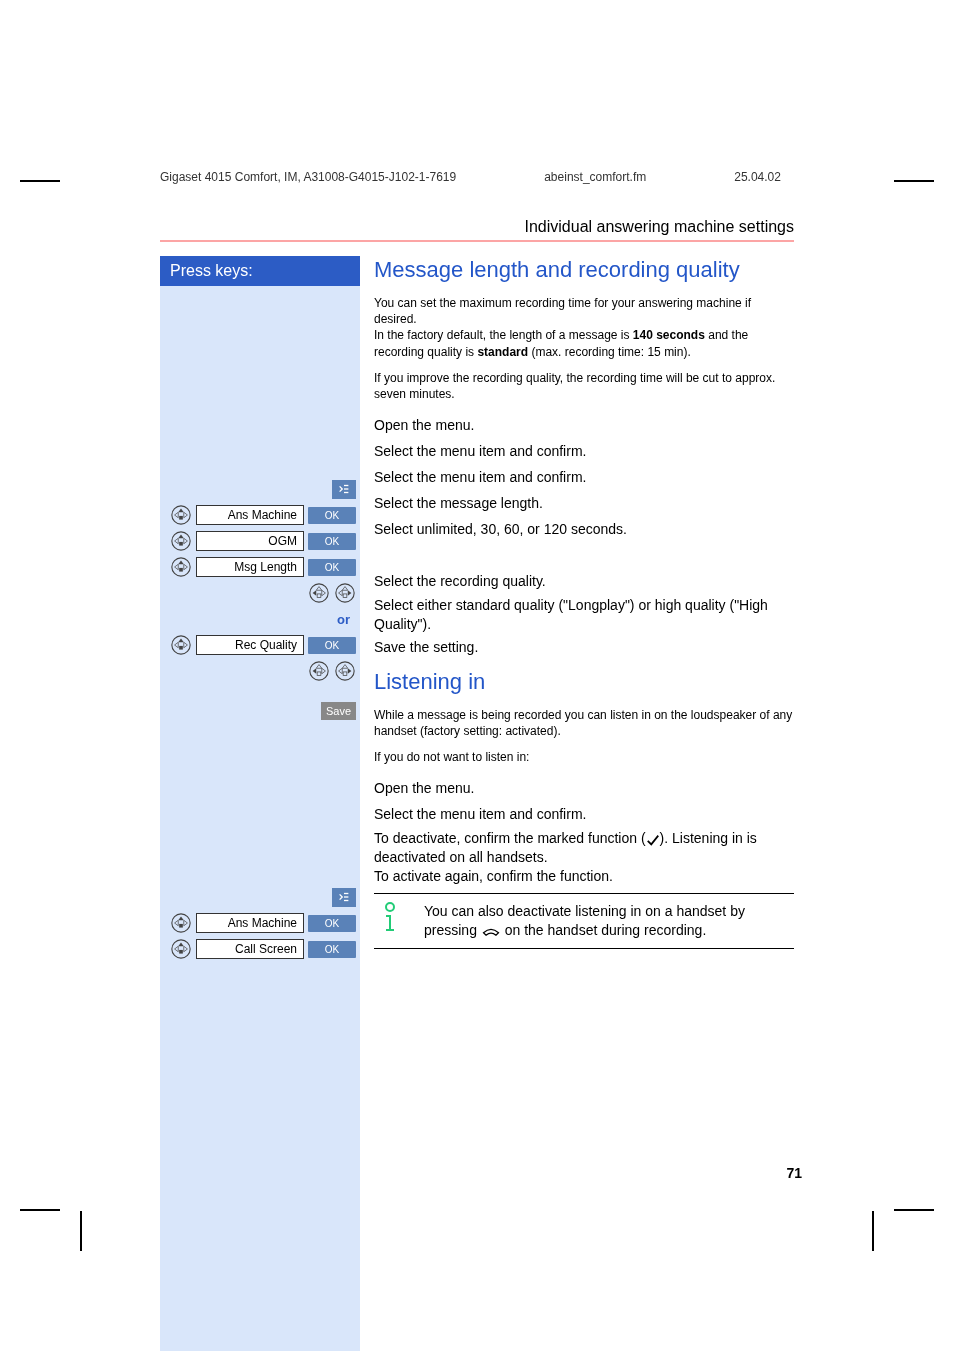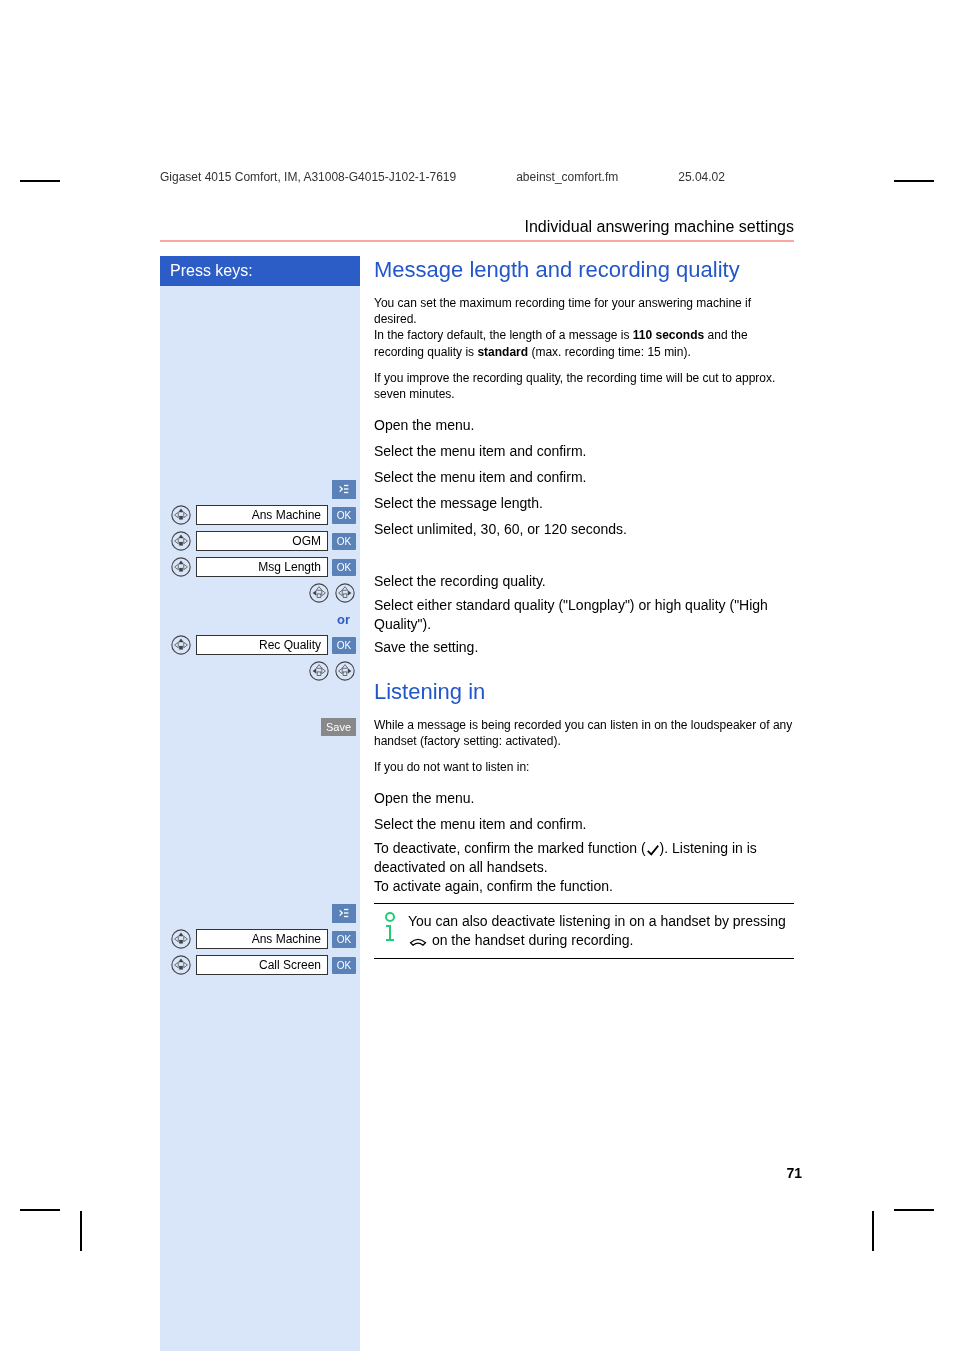--- a/index.html
+++ b/index.html
@@ -5,42 +5,42 @@
   * { box-sizing: border-box; margin: 0; padding: 0; }
   body { font-family: Arial, Helvetica, sans-serif; background: #fff; width: 954px; height: 1351px; position: relative; }
   .page { position: relative; width: 954px; height: 1351px; padding: 170px 100px 0 100px; }
   .crop-mark { position: absolute; background: #000; }
   .cm-top-left-h { top: 180px; left: 20px; width: 40px; height: 2px; }
   .cm-top-right-h { top: 180px; right: 20px; width: 40px; height: 2px; }
   .cm-bot-left-h { bottom: 140px; left: 20px; width: 40px; height: 2px; }
   .cm-bot-left-v { bottom: 100px; left: 80px; width: 2px; height: 40px; }
   .cm-bot-right-h { bottom: 140px; right: 20px; width: 40px; height: 2px; }
   .cm-bot-right-v { bottom: 100px; right: 80px; width: 2px; height: 40px; }
-  .header-line { display: flex; gap: 60px; font-size: 12px; color: #333; padding: 0 60px; }
+  .header-line { display: flex; gap: 88px; font-size: 12px; color: #333; padding: 0 60px; }
   .section-title-row { margin-top: 34px; padding: 0 60px; }
   .section-title { text-align: right; font-size: 16px; color: #000; padding-bottom: 4px; border-bottom: 2px solid #fca5a5; }
   .content { display: flex; margin-top: 14px; padding: 0 60px; }
   .left-col { width: 200px; background: #d9e6fa; padding-bottom: 400px; }
   .press-keys { background: #2c5cc5; color: #fff; font-size: 16px; padding: 6px 10px; }
   .step-row { display: flex; align-items: center; justify-content: flex-end; padding: 2px 4px 2px 10px; min-height: 26px; gap: 4px; }
   .step-row.top-gap { margin-top: 190px; }
   .step-row.mid-gap { margin-top: 160px; }
   .nav-icon { width: 22px; height: 22px; flex: 0 0 22px; }
   .menu-label-box { border: 1px solid #333; background: #fff; font-size: 12px; padding: 2px 6px; flex: 1; text-align: right; }
-  .ok-btn { background: #5a82b8; color: #fff; font-size: 10px; padding: 3px 4px; border-radius: 1px; width: 24px; text-align: center; }
+  .ok-btn { background: #5a82b8; color: #fff; font-size: 10px; padding: 3px 4px; border-radius: 1px; width: 48px; text-align: center; }
   .menu-icon-box { background: #5a82b8; color: #fff; width: 24px; height: 19px; display: flex; align-items: center; justify-content: center; font-size: 12px; }
   .or-text { color: #2c5cc5; font-weight: bold; font-size: 13px; margin-right: 6px; }
   .save-btn { background: #888; color: #fff; font-size: 11px; padding: 3px 5px; }
   .spacer { flex: 1; }
   .right-col { flex: 1; padding-left: 14px; }
   .h2 { color: #2356c8; font-size: 22px; font-weight: normal; margin-bottom: 12px; margin-top: 1px; }
   .para { font-size: 12px; color: #000; line-height: 1.35; margin-bottom: 10px; }
   .desc-line { font-size: 14px; color: #000; line-height: 1.35; min-height: 26px; display: flex; align-items: center; margin-bottom: 0px; padding: 1px 0; }
   .desc-line.multi { align-items: flex-start; padding-top: 2px; }
-  .info-box { border-top: 1px solid #000; border-bottom: 1px solid #000; padding: 8px 4px; margin-top: 6px; display: flex; gap: 6px; align-items: flex-start; }
+  .info-box { border-top: 1px solid #000; border-bottom: 1px solid #000; padding: 8px 4px; margin-top: 6px; display: flex; gap: 22px; align-items: flex-start; }
   .info-icon { width: 24px; height: 30px; flex: 0 0 24px; }
   .info-text { font-size: 14px; line-height: 1.35; }
   .page-num { position: absolute; bottom: 170px; right: 152px; font-size: 14px; font-weight: bold; }
   .inline-icon { display: inline-block; vertical-align: middle; }
 </style>
 </head>
 <body>
 
 <div class="page">
 
@@ -160,21 +160,21 @@
           </svg>
         <svg class="nav-icon" viewBox="0 0 24 24">
             <circle cx="12" cy="12" r="10" fill="none" stroke="#444" stroke-width="1.2"></circle>
             <path d="M19 12 L15 9 L15 15 Z" fill="#444"></path>
             <path d="M12 5 L9 9 L15 9 Z" fill="none" stroke="#444" stroke-width="0.8"></path>
             <rect x="10" y="13" width="4" height="4" fill="none" stroke="#444" stroke-width="0.8"></rect>
             <path d="M5 12 L9 9 L9 15 Z" fill="none" stroke="#444" stroke-width="0.8"></path>
           </svg>
       </div>
 
-      <div class="step-row" style="margin-top:30px">
+      <div class="step-row" style="margin-top:14px">
         <span class="spacer"></span>
         <span class="save-btn">Save</span>
       </div>
 
       <div class="step-row mid-gap">
         <span class="spacer"></span>
         <span class="menu-icon-box">
           <svg viewBox="0 0 16 16" width="14" height="14">
               <path d="M3 5 L6 8 L3 11" stroke="#fff" stroke-width="1.5" fill="none"></path>
               <line x1="8" y1="4" x2="13" y2="4" stroke="#fff" stroke-width="1.5"></line>
@@ -206,35 +206,35 @@
           </svg>
         <span class="menu-label-box">Call Screen</span>
         <span class="ok-btn">OK</span>
       </div>
     </div>
 
     <div class="right-col">
       <h2 class="h2">Message length and recording quality</h2>
       <p class="para">
         <span>You can set the maximum recording time for your answering machine if desired.</span><br>
-        <span>In the factory default, the length of a message is </span><b>110 seconds</b><span> and the recording quality is </span><b>standard</b><span> (max. recording time: 15 min).</span>
+        <span>In the factory default, the length of a message is </span><b>140 seconds</b><span> and the recording quality is </span><b>standard</b><span> (max. recording time: 15 min).</span>
       </p>
       <p class="para">If you improve the recording quality, the recording time will be cut to approx. seven minutes.</p>
 
       <div class="desc-line">Open the menu.</div>
       <div class="desc-line">Select the menu item and confirm.</div>
       <div class="desc-line">Select the menu item and confirm.</div>
       <div class="desc-line">Select the message length.</div>
       <div class="desc-line">Select unlimited, 30, 60, or 120 seconds.</div>
       <div class="desc-line">&nbsp;</div>
       <div class="desc-line">Select the recording quality.</div>
       <div class="desc-line multi" style="min-height:40px">Select either standard quality ("Longplay") or high quality ("High Quality").</div>
       <div class="desc-line">Save the setting.</div>
 
-      <h2 class="h2" style="margin-top:18px">Listening in</h2>
+      <h2 class="h2" style="margin-top:8px">Listening in</h2>
       <p class="para">While a message is being recorded you can listen in on the loudspeaker of any handset (factory setting: activated).</p>
       <p class="para">If you do not want to listen in:</p>
 
       <div class="desc-line">Open the menu.</div>
       <div class="desc-line">Select the menu item and confirm.</div>
       <div class="desc-line multi" style="min-height:56px;display:block">
         <span>To deactivate, confirm the marked function (</span><svg class="inline-icon" width="14" height="14" viewBox="0 0 16 16">
             <path d="M2 9 L6 13 L14 3" stroke="#000" stroke-width="2" fill="none"></path>
           </svg><span>). Listening in is deactivated on all handsets.</span><br>
         <span>To activate again, confirm the function.</span>

